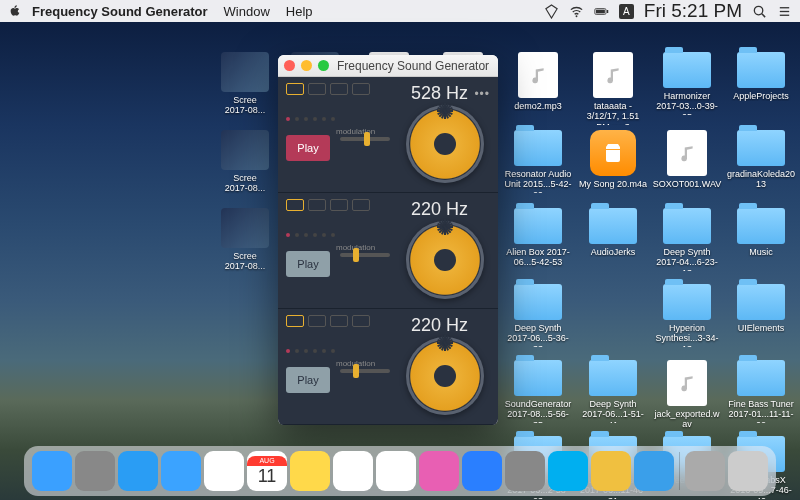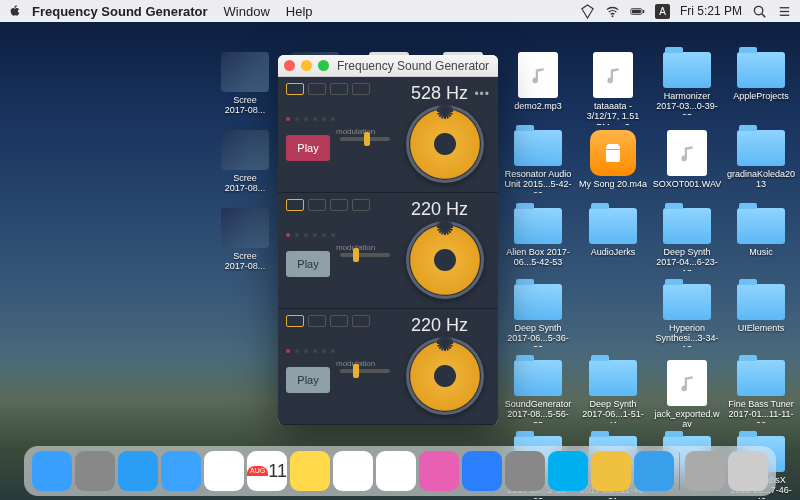--- a/index.html
+++ b/index.html
@@ -16,21 +16,21 @@
   background: rgba(245,245,247,0.97);
   display: flex; align-items: center; padding: 0 8px;
   font-size: 13px; color: #222;
 }
 .menubar .apple { width: 14px; height: 14px; margin-right: 10px; }
 .menubar .menuitem { margin-right: 16px; cursor: default; }
 .menubar .menuitem.bold { font-weight: 600; }
 .menubar .spacer { flex: 1; }
 .menubar .status { display: flex; align-items: center; gap: 10px; font-size: 12px; }
 .menubar .status svg, .menubar .status .icon { width: 15px; height: 15px; }
-.menubar .clock { font-size: 12px; }
+.menubar .clock { font-size: 19px; }
 
 
 .desktop { position: absolute; inset: 22px 0 0 0; padding-left: 24px; }
 .di {
   position: absolute; width: 70px; text-align: center;
   color: #fff; font-size: 9px; text-shadow: 0 1px 2px rgba(0,0,0,0.8);
 }
 .di .thumb {
   width: 48px; height: 40px; margin: 0 auto 3px auto;
   border-radius: 4px;
@@ -450,21 +450,21 @@
       </div>
     </div>
 </div>
 
 <div class="dock" id="dock">
     <div class="dockitem" style="background: rgb(58, 160, 255);"></div>
     <div class="dockitem" style="background: rgb(136, 136, 136);"></div>
     <div class="dockitem" style="background: rgb(42, 157, 244);"></div>
     <div class="dockitem" style="background: rgb(59, 163, 255);"></div>
     <div class="dockitem" style="background: rgb(255, 255, 255);"></div>
-    <div class="dockitem" style="background: rgb(255, 255, 255); flex-direction: row;">
+    <div class="dockitem" style="background: rgb(255, 255, 255); flex-direction: column;">
       <div style="font-size:7px;background:#ff3b30;color:#fff;width:100%;text-align:center;border-radius:8px 8px 0 0;line-height:10px;">AUG</div>
       <div style="font-size:18px;color:#333;">11</div>
     </div>
     <div class="dockitem" style="background: rgb(255, 217, 74);"></div>
     <div class="dockitem" style="background: rgb(255, 255, 255);"></div>
     <div class="dockitem" style="background: rgb(255, 255, 255);"></div>
     <div class="dockitem" style="background: rgb(232, 95, 179);"></div>
     <div class="dockitem" style="background: rgb(42, 127, 255);"></div>
     <div class="dockitem" style="background: rgb(136, 136, 136);"></div>
     <div class="dockitem" style="background: rgb(0, 175, 240);"></div>

